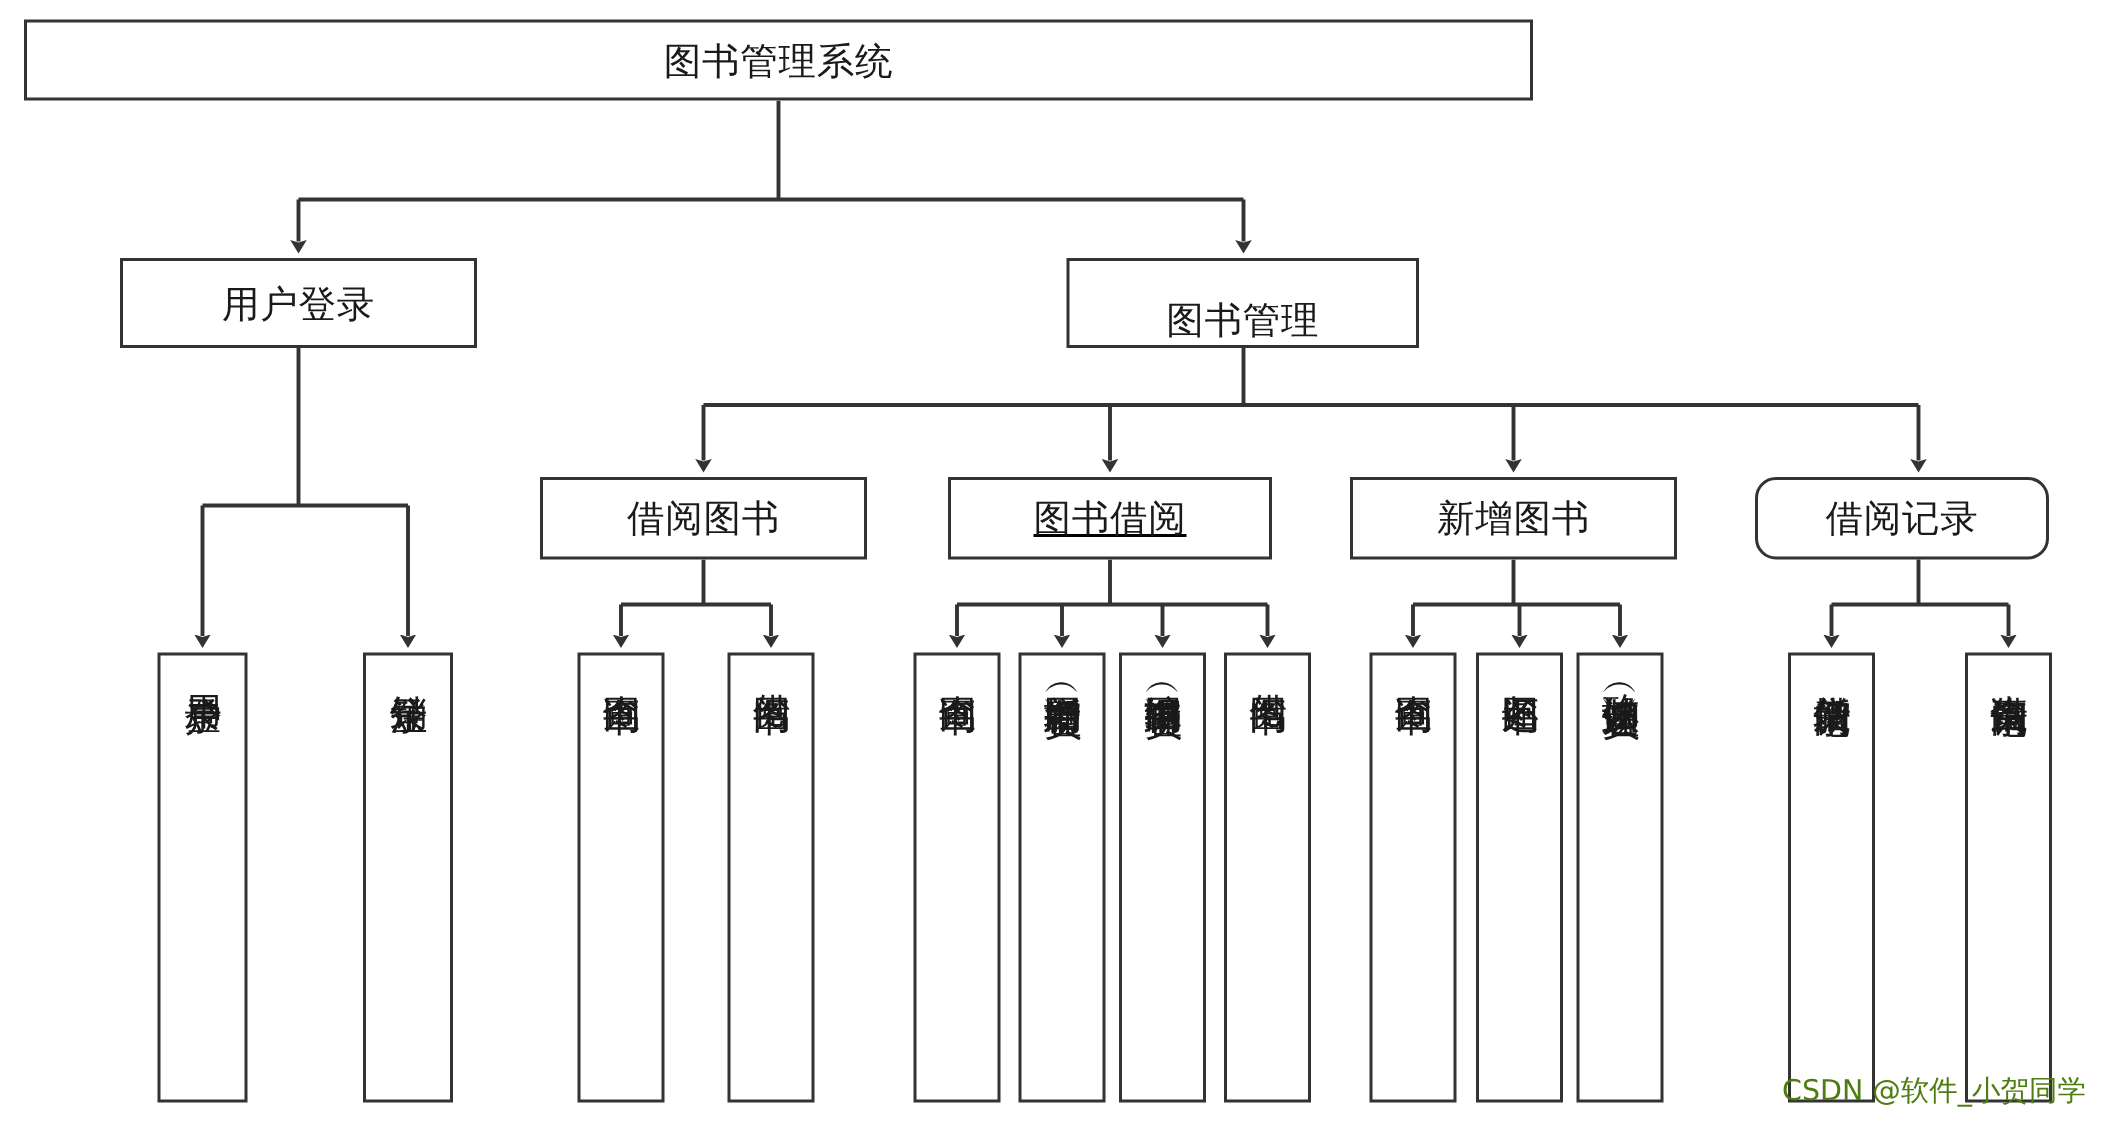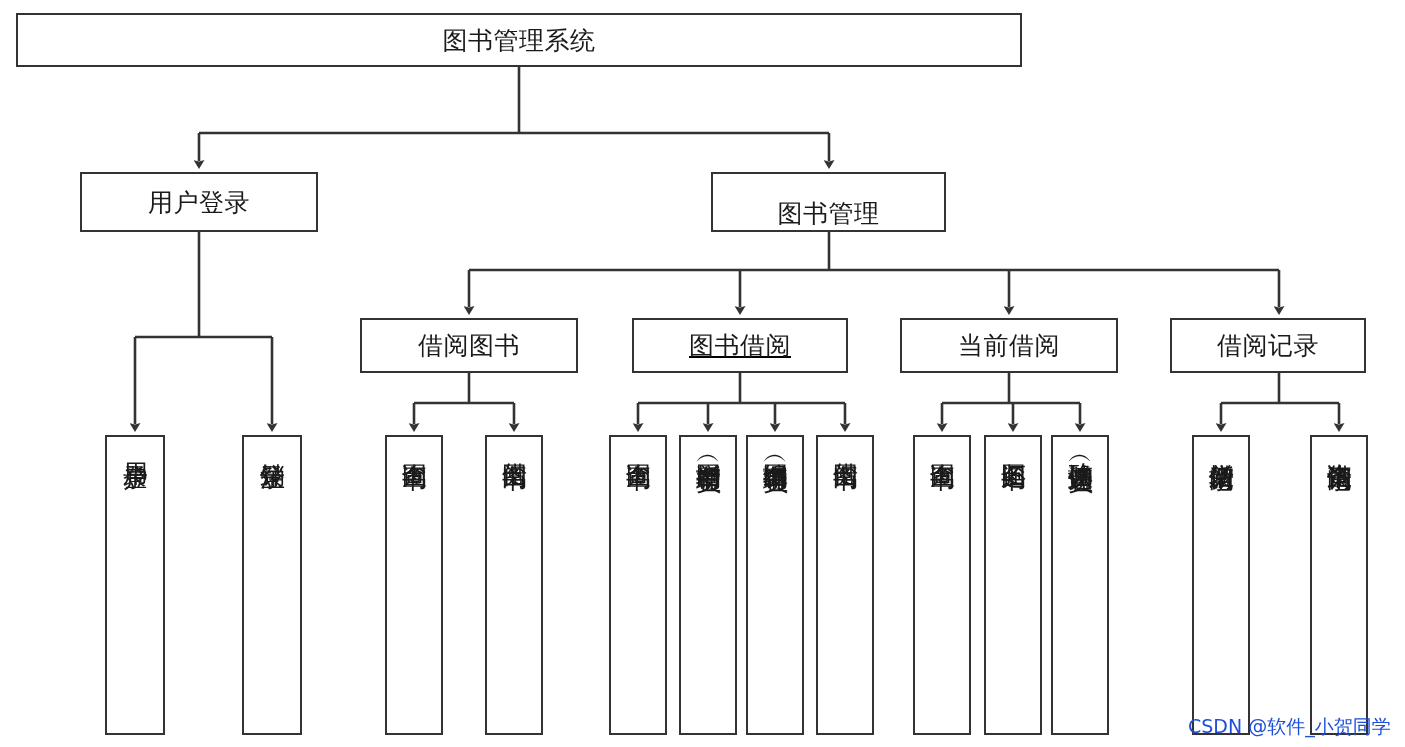--- a/index.html
+++ b/index.html
@@ -56,21 +56,21 @@
     font-size: 25px;
     line-height: 1.12;
     letter-spacing: 1px;
     white-space: normal;
   }
   #watermark {
     position: absolute;
     left: 1188px;
     top: 714px;
     font-size: 19px;
-    color: #1d4ed8;
+    color: #4d7c0f;
     white-space: nowrap;
     font-family: "DejaVu Sans", "Liberation Sans", sans-serif;
   }
 </style>
 </head>
 <body>
 
 <div id="canvas">
 
   <svg id="wires" viewBox="0 0 1405 747" xmlns="http://www.w3.org/2000/svg">
@@ -126,23 +126,23 @@
       <div class="node branch" style="left: 711px; top: 172px; width: 235px; height: 60px; align-items: flex-end;">
         <div class="node-label">图书管理</div>
       </div>
       <div class="node branch" style="left: 360px; top: 318px; width: 218px; height: 55px;">
         <div class="node-label">借阅图书</div>
       </div>
       <div class="node branch" style="left: 632px; top: 318px; width: 216px; height: 55px; text-decoration: underline;">
         <div class="node-label">图书借阅</div>
       </div>
       <div class="node branch" style="left: 900px; top: 318px; width: 218px; height: 55px;">
-        <div class="node-label">当前借阅</div>
+        <div class="node-label">新增图书</div>
       </div>
-      <div class="node branch" style="left: 1170px; top: 318px; width: 196px; height: 55px;">
+      <div class="node branch" style="left: 1170px; top: 318px; width: 196px; height: 55px; border-radius: 14px;">
         <div class="node-label">借阅记录</div>
       </div>
       <div class="node leaf" style="left: 105px; top: 435px; width: 60px; height: 300px;">
         <div class="node-label">用户登录</div>
       </div>
       <div class="node leaf" style="left: 242px; top: 435px; width: 60px; height: 300px;">
         <div class="node-label">注销登录</div>
       </div>
       <div class="node leaf" style="left: 385px; top: 435px; width: 58px; height: 300px;">
         <div class="node-label">查询图书</div>

